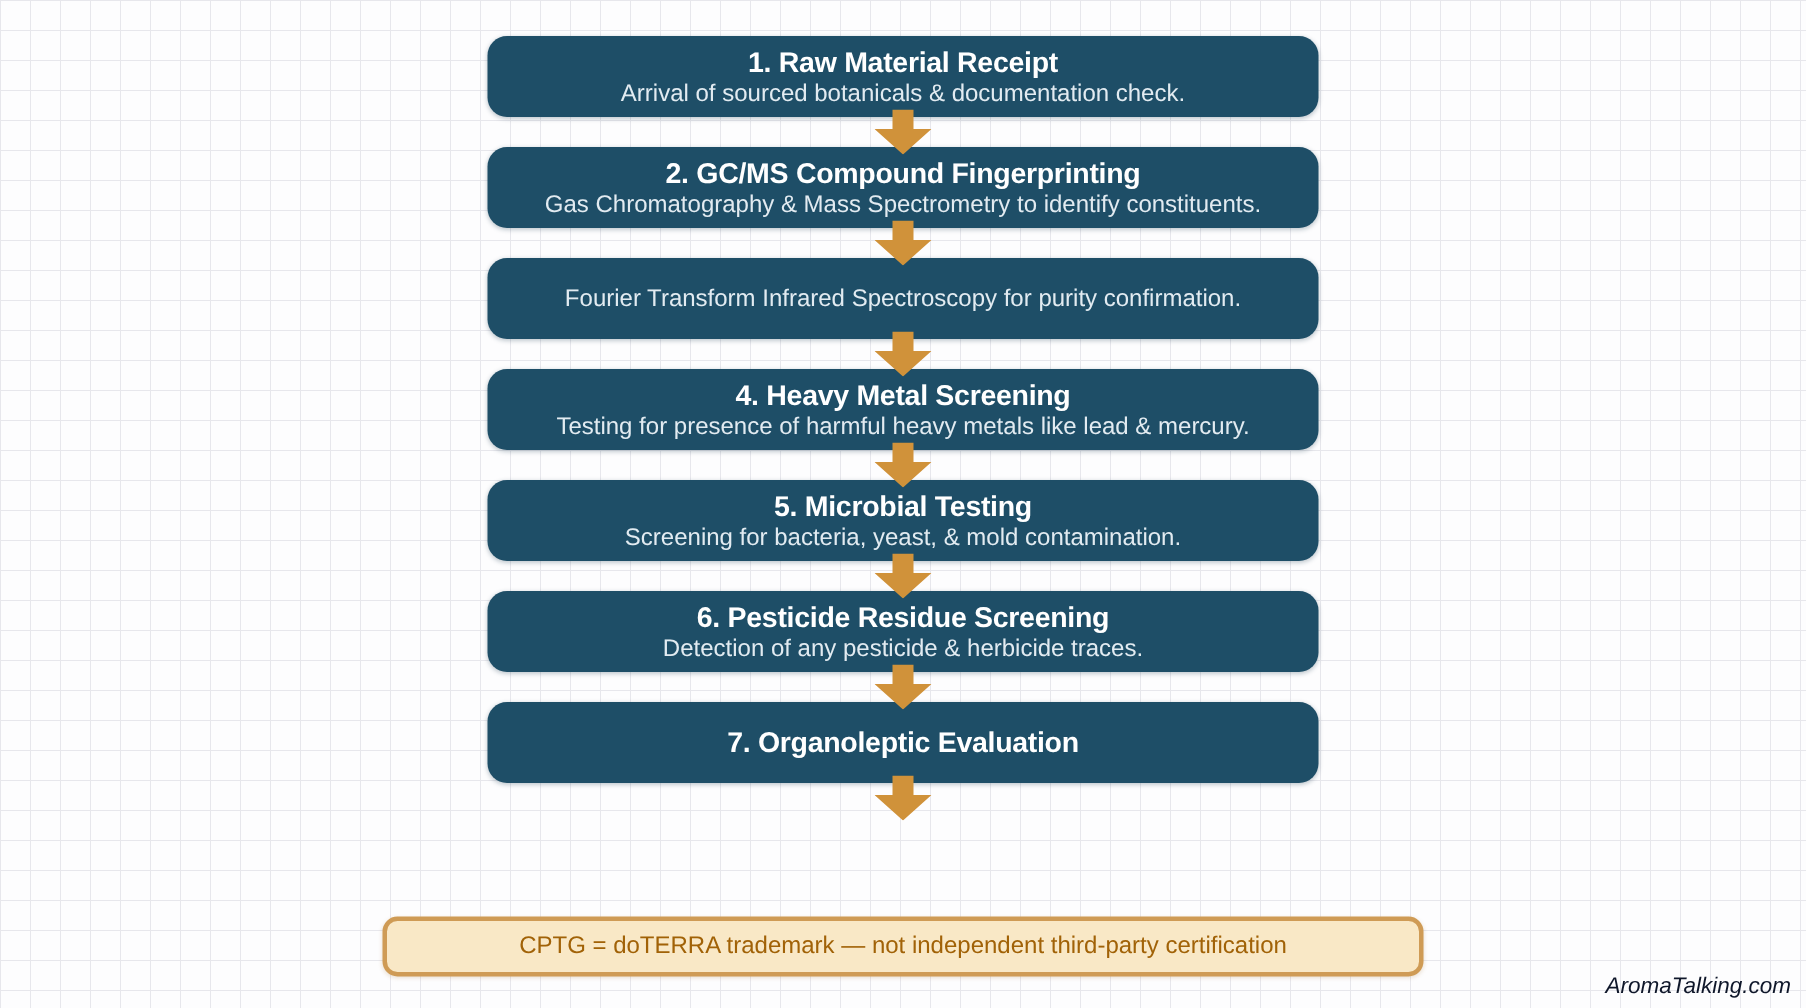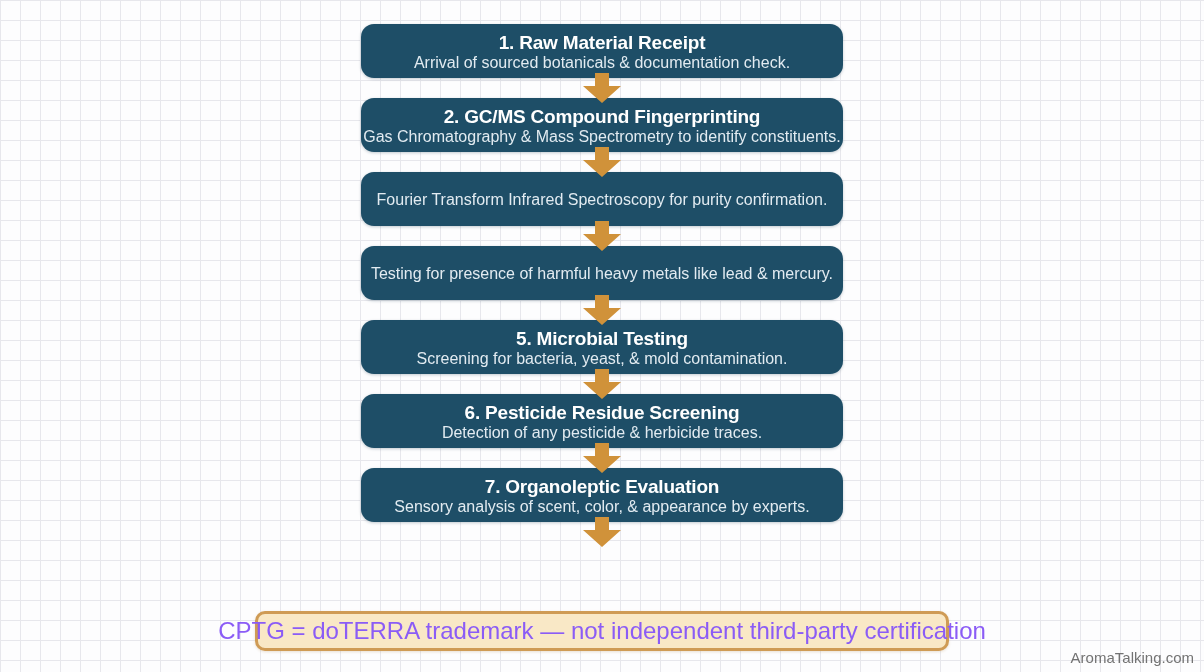--- a/index.html
+++ b/index.html
@@ -17,21 +17,21 @@
     position: absolute;
     top: 24px;
     left: 50%;
     transform: translateX(-50%);
     width: 482px;
     display: flex;
     flex-direction: column;
   }
   .step { display: flex; flex-direction: column; align-items: center; }
   .box {
-    width: 482px;
+    width: 554px;
     height: 54px;
     background: #1e4e67;
     border-radius: 13px;
     color: #ffffff;
     display: flex;
     flex-direction: column;
     justify-content: center;
     align-items: center;
     text-align: center;
     box-shadow: 0 1px 3px rgba(20,50,70,0.25);
@@ -74,30 +74,31 @@
     height: 40px;
     background: #f9e8c6;
     border: 3px solid #cf9b55;
     border-radius: 10px;
     display: flex;
     justify-content: center;
     align-items: center;
     box-shadow: 0 1px 3px rgba(160,110,40,0.2);
   }
   .note-text {
-    color: #8b5cf6;
-    font-size: 24px;
+    color: #a16207;
+    font-size: 16px;
     white-space: nowrap;
   }
   .watermark {
     position: absolute;
     right: 10px;
     bottom: 6px;
-    color: #737373;
+    color: #0f172a;
     font-size: 15px;
+    font-style: italic;
   }
 </style>
 </head>
 <body>
 
 <div class="flow">
 
   <div class="step">
     <div class="box">
       <div class="box-title">1. Raw Material Receipt</div>
@@ -128,20 +129,21 @@
     </div>
     <div class="arrow-wrap">
       <svg viewBox="0 0 38 30">
           <polygon points="12,0 26,0 26,13 38,13 19,30 0,13 12,13" fill="currentColor"></polygon>
         </svg>
     </div>
   </div>
 
   <div class="step">
     <div class="box">
+      <div class="box-title">4. Heavy Metal Screening</div>
       <div class="box-subtitle">Testing for presence of harmful heavy metals like lead &amp; mercury.</div>
     </div>
     <div class="arrow-wrap">
       <svg viewBox="0 0 38 30">
           <polygon points="12,0 26,0 26,13 38,13 19,30 0,13 12,13" fill="currentColor"></polygon>
         </svg>
     </div>
   </div>
 
   <div class="step">
@@ -164,21 +166,20 @@
     <div class="arrow-wrap">
       <svg viewBox="0 0 38 30">
           <polygon points="12,0 26,0 26,13 38,13 19,30 0,13 12,13" fill="currentColor"></polygon>
         </svg>
     </div>
   </div>
 
   <div class="step">
     <div class="box">
       <div class="box-title">7. Organoleptic Evaluation</div>
-      <div class="box-subtitle">Sensory analysis of scent, color, &amp; appearance by experts.</div>
     </div>
     <div class="arrow-wrap">
       <svg viewBox="0 0 38 30">
           <polygon points="12,0 26,0 26,13 38,13 19,30 0,13 12,13" fill="currentColor"></polygon>
         </svg>
     </div>
   </div>
 
 
 </div>

